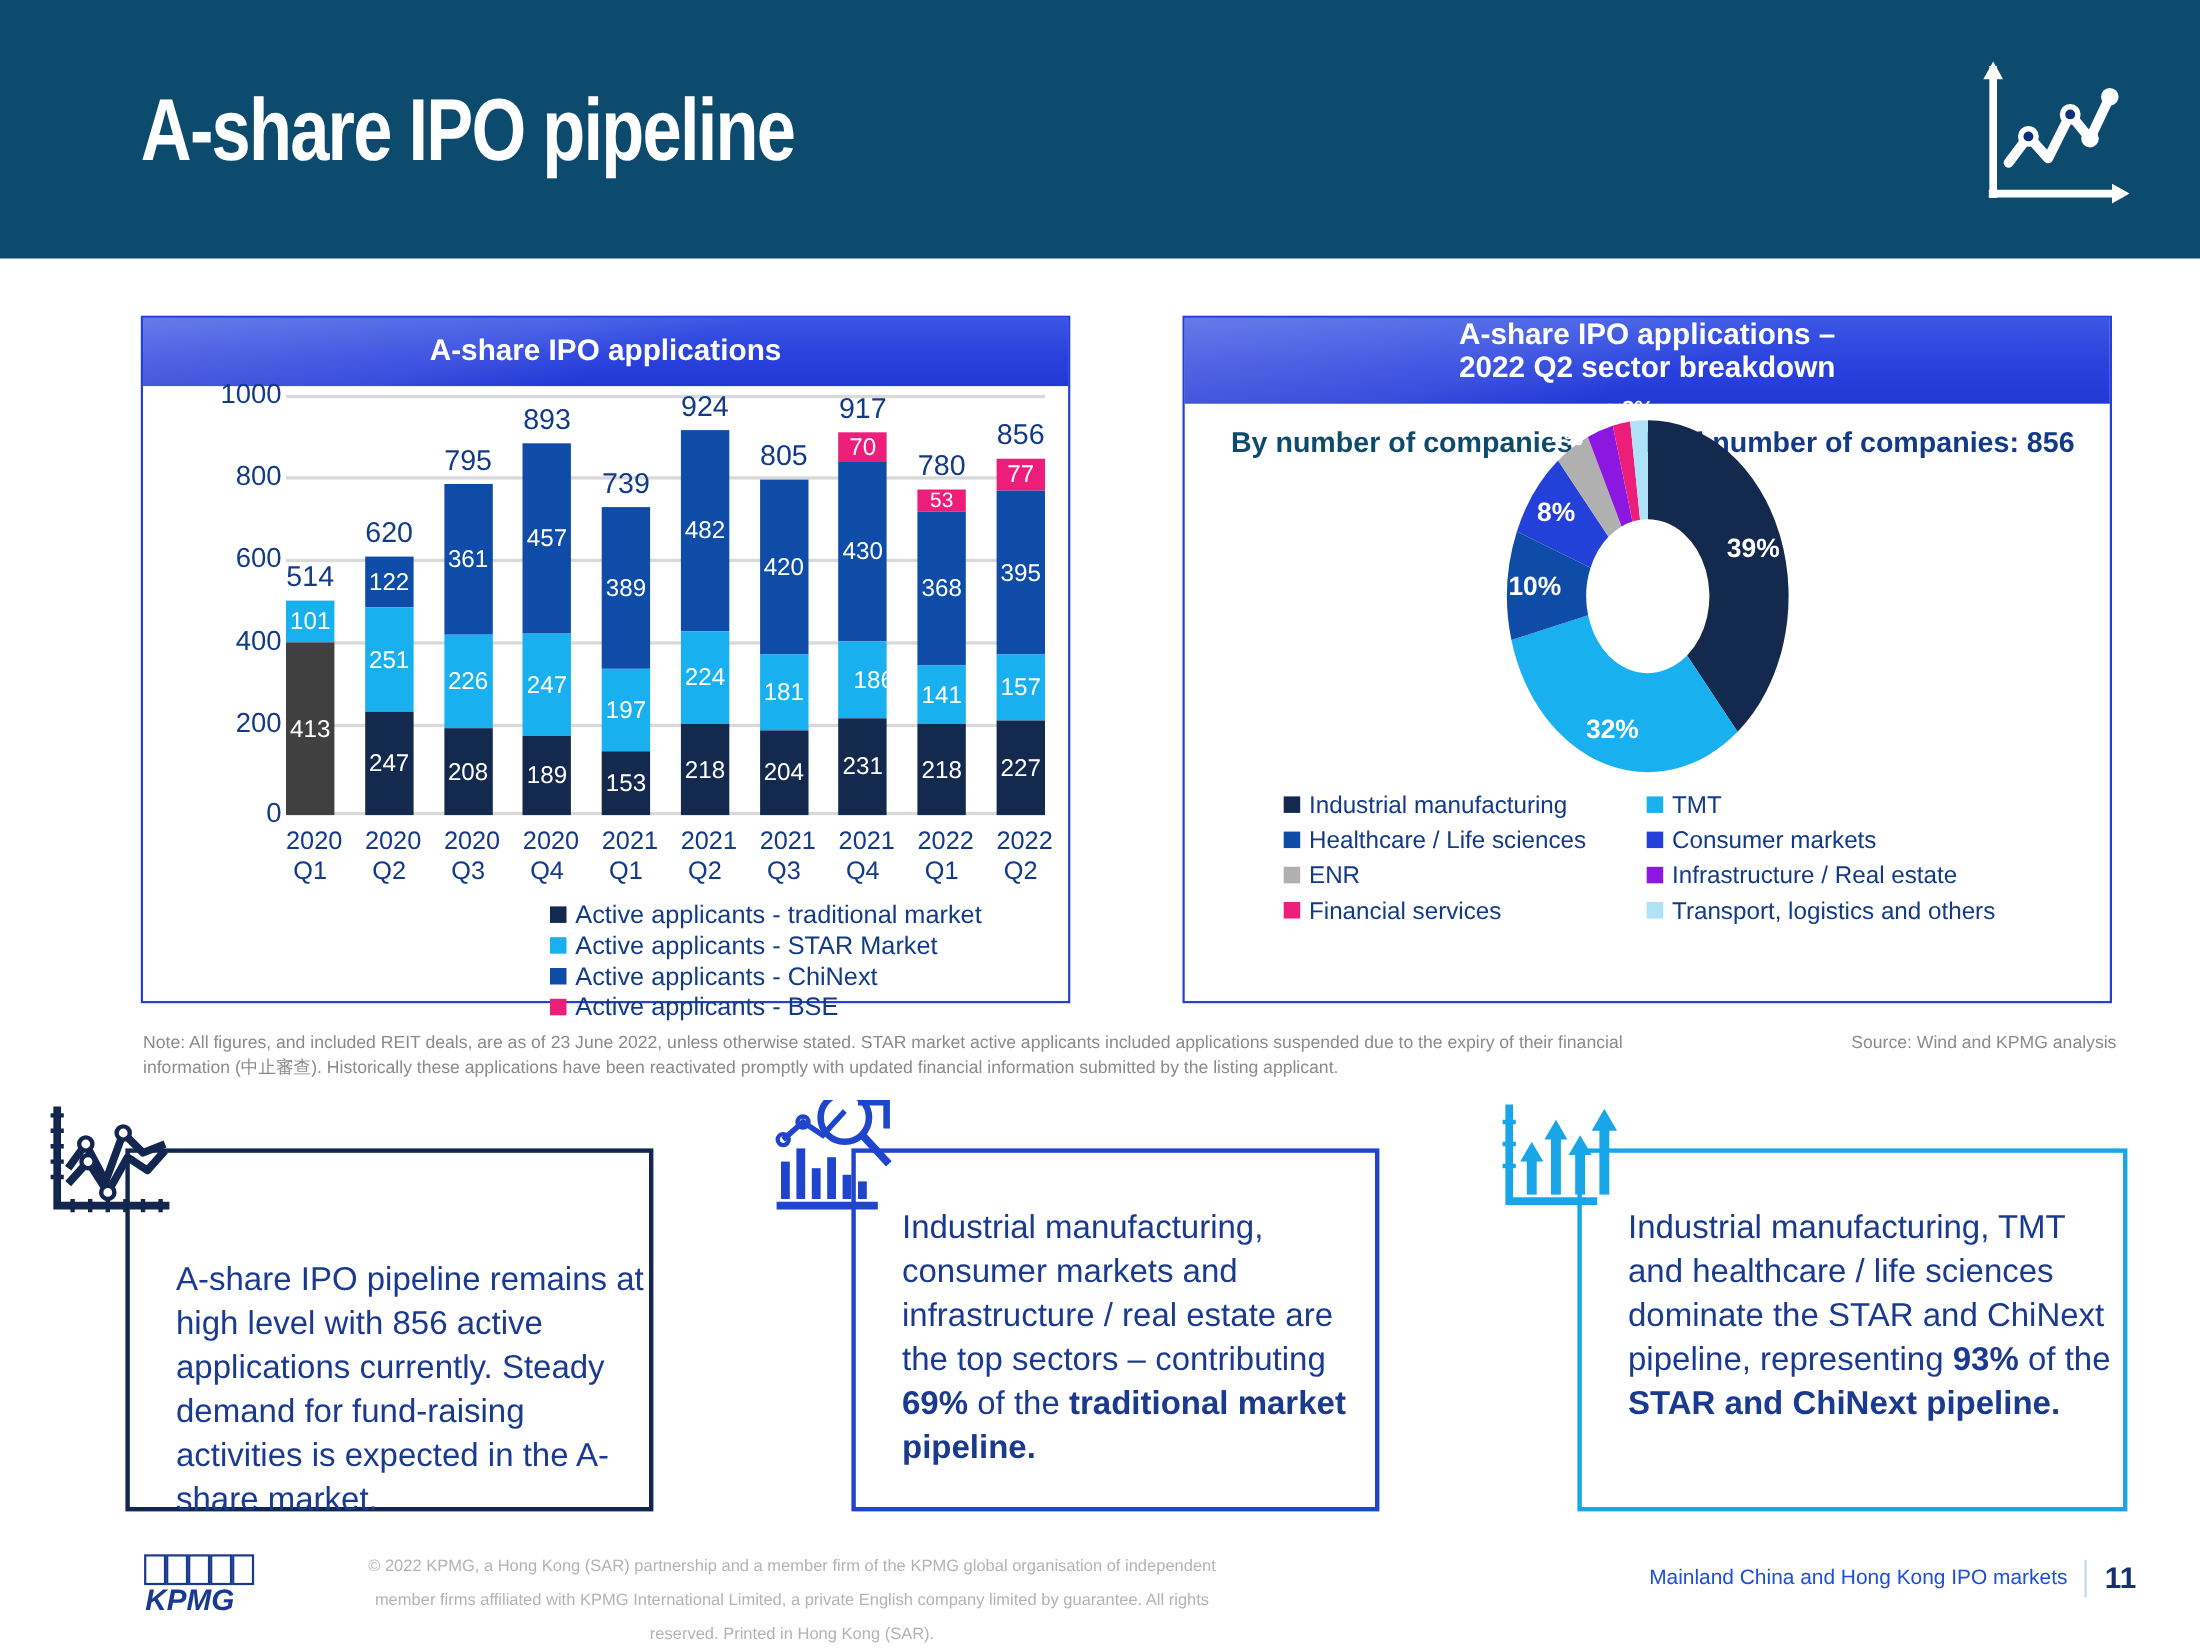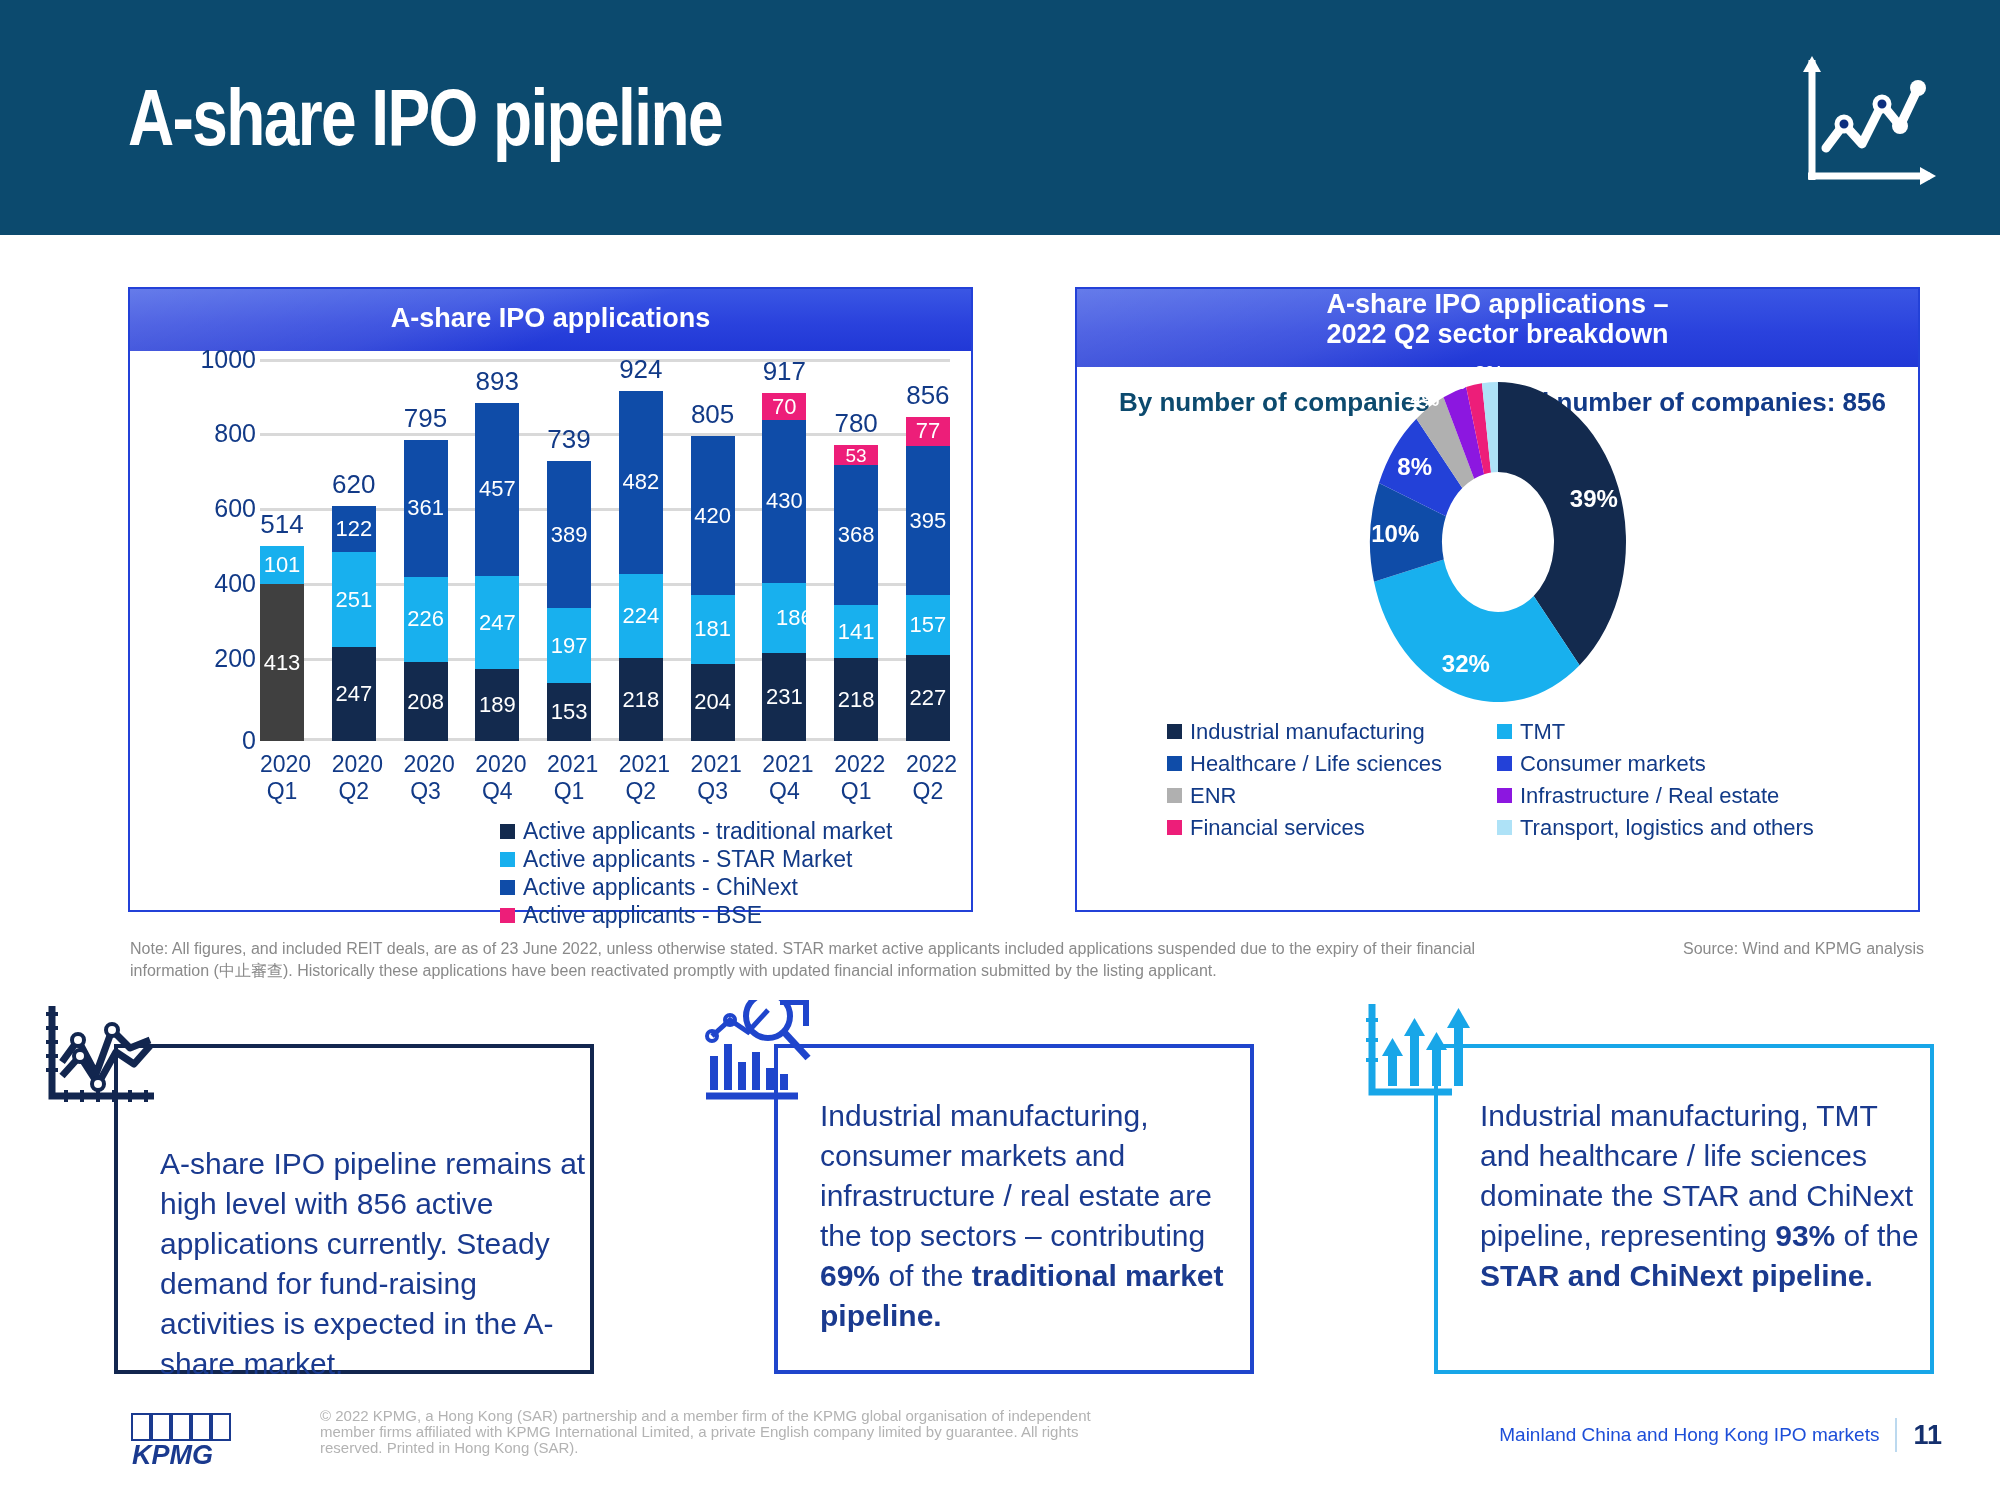--- a/index.html
+++ b/index.html
@@ -144,21 +144,21 @@
   #callout-3 { left:1362px; top:1000px; }
   #callout-3 .co-box { width:500px; height:330px; border-color:#18a6e8; }
   #callout-3 .co-text { width:455px; }
 
   .co-text b { font-weight:bold; }
 
   
   .kpmg-logo { position:absolute; left:128px; top:1410px; width:110px; height:60px; }
   .copyright {
     position:absolute; left:320px; top:1408px; width:800px;
-    color:#b3b3b3; font-size:15px; line-height:16px;
+    color:#b3b3b3; font-size:15px; line-height:31px;text-align:center;
   }
   .footer-right {
     position:absolute; right:58px; top:1418px;
     display:flex; align-items:center; gap:16px;
   }
   .footer-doc { color:#1d4ed8; font-size:19px; }
   .footer-div { width:2px; height:34px; background:#bcd9ef; }
   .footer-page { color:#14306e; font-size:27px; font-weight:bold; }
 </style>
 </head>

